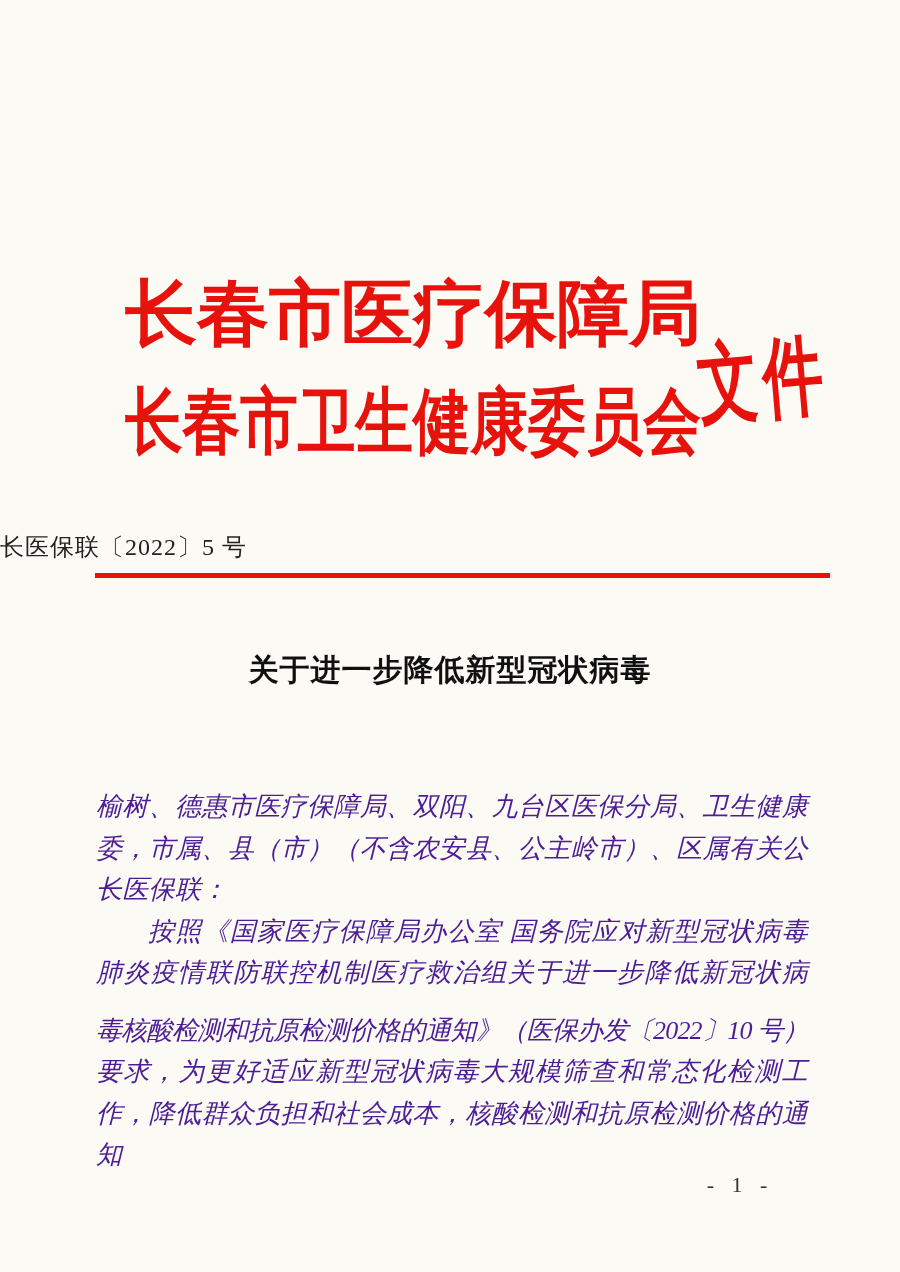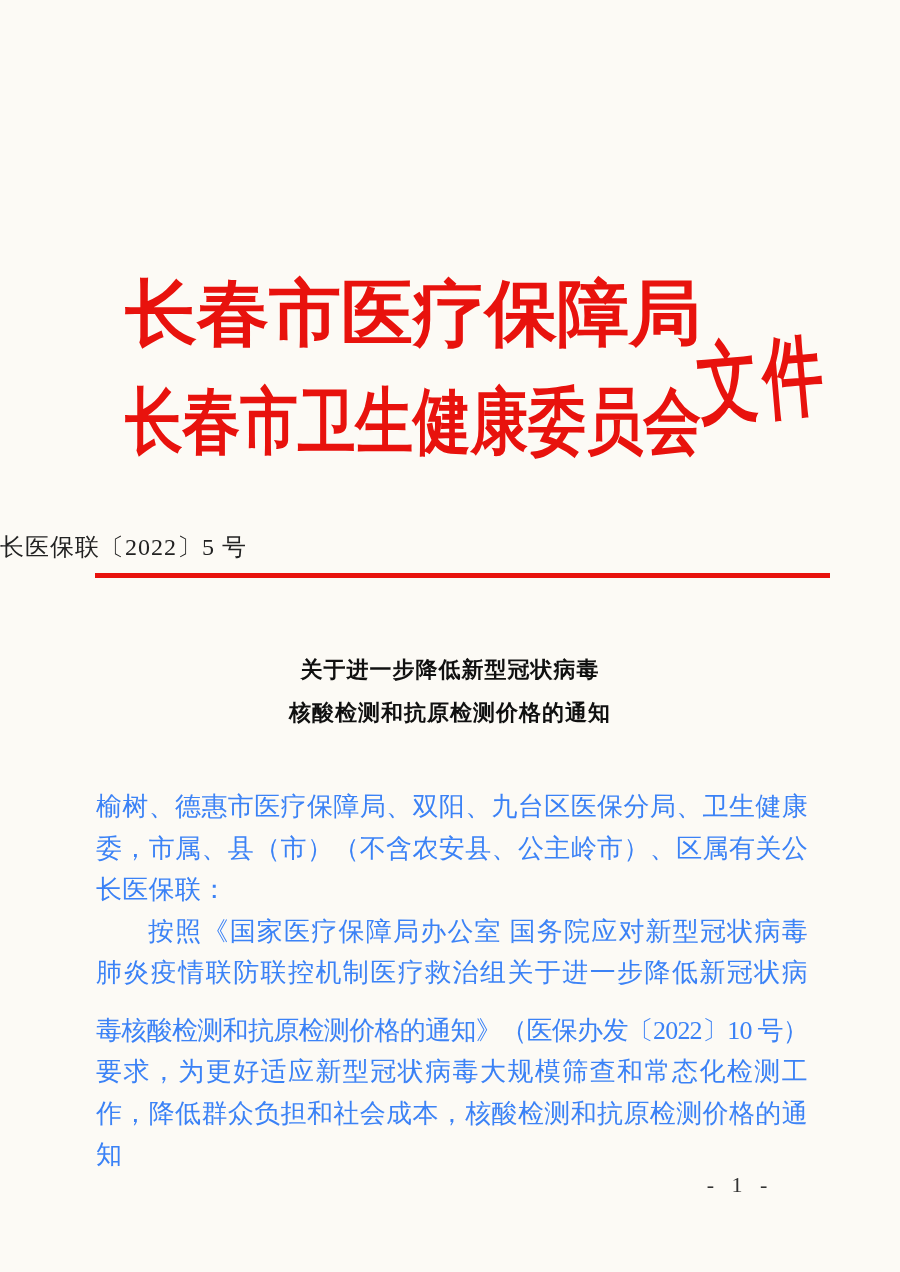--- a/index.html
+++ b/index.html
@@ -74,36 +74,37 @@
     height: 5px;
     background: #e8120d;
   }
   
   .doc-title {
     position: absolute;
     left: 0;
     right: 0;
     top: 648px;
     text-align: center;
-    font-size: 22px;
+    font-size: 30px;
     line-height: 43px;
     font-weight: bold;
     letter-spacing: 1px;
     color: #101010;
   }
   
   .doc-body {
     position: absolute;
     left: 96px;
     top: 786px;
     width: 712px;
     font-size: 26px;
     line-height: 41.5px;
     letter-spacing: 0.3px;
-    color: #3b82f6;
+    color: #4c1d95;
+    font-style: italic;
   }
   .doc-body .line {
     height: 41.5px;
     white-space: nowrap;
   }
   .doc-body .flush {
     text-align: justify;
     text-align-last: justify;
     white-space: normal;
   }
@@ -132,21 +133,20 @@
     <div class="lh-line2">长春市卫生健康委员会</div>
     <div class="lh-doctype">文件</div>
   </div>
 
   <div class="ref-number">长医保联〔2022〕5 号</div>
 
   <div class="red-rule"></div>
 
   <div class="doc-title">
     <div>关于进一步降低新型冠状病毒</div>
-    <div>核酸检测和抗原检测价格的通知</div>
   </div>
 
   <div class="doc-body">
     <div class="line flush">榆树、德惠市医疗保障局、双阳、九台区医保分局、卫生健康</div>
     <div class="line flush">委，市属、县（市）（不含农安县、公主岭市）、区属有关公</div>
     <div class="line short">长医保联：</div>
     <div class="line flush indent">按照《国家医疗保障局办公室 国务院应对新型冠状病毒</div>
     <div class="line flush">肺炎疫情联防联控机制医疗救治组关于进一步降低新冠状病</div>
     <div class="line flush tight">毒核酸检测和抗原检测价格的通知》（医保办发〔2022〕10 号）</div>
     <div class="line flush">要求，为更好适应新型冠状病毒大规模筛查和常态化检测工</div>

